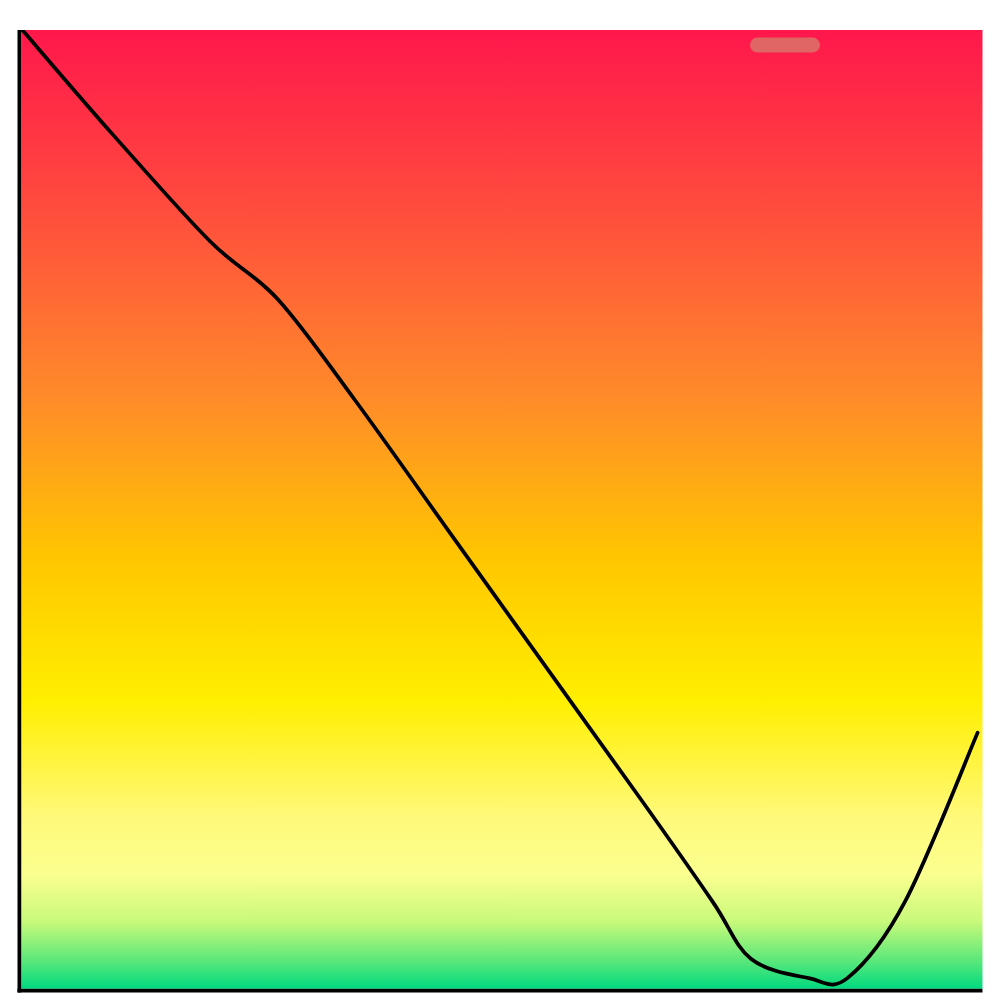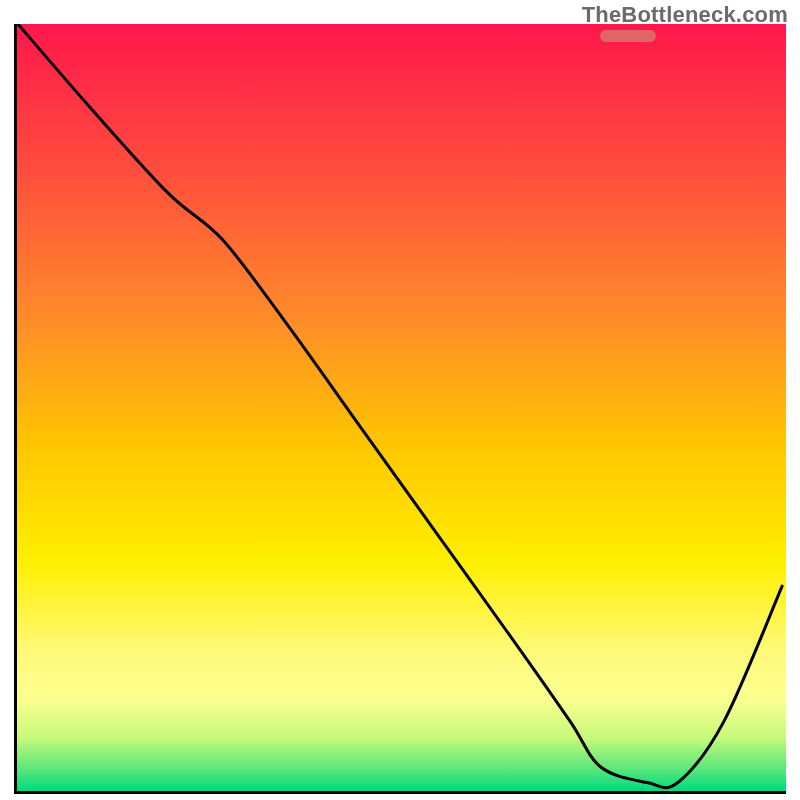--- a/index.html
+++ b/index.html
@@ -67,14 +67,13 @@
 <div class="stage">
 
   <div class="plot-bg"></div>
 
   <svg class="curve" viewBox="0 0 772 770" preserveAspectRatio="none">
     <path id="curve-path" fill="none" stroke="#000" stroke-width="3" stroke-linecap="round" stroke-linejoin="round" d="M 3.9 0.0 C 16.1 14.1 52.1 56.5 77.2 84.7 C 102.3 112.9 132.5 147.6 154.4 169.4 C 176.3 191.2 189.1 194.4 208.4 215.6 C 227.7 236.8 247.0 265.0 270.2 296.4 C 293.4 327.9 321.7 368.3 347.4 404.3 C 373.1 440.2 398.9 476.1 424.6 512.1 C 450.3 548.0 479.9 589.0 501.8 619.8 C 523.7 650.6 541.7 676.3 555.8 696.9 C 570.0 717.4 573.9 732.8 586.7 743.0 C 599.6 753.3 620.2 755.9 633.0 758.5 C 645.9 761.0 651.1 768.7 663.9 758.5 C 676.8 748.2 692.9 729.6 710.2 696.9 C 727.6 664.1 758.5 584.6 768.1 562.1"></path>
   </svg>
 
   <div class="marker" style="left: 599.74px; top: 29.55px; width: 56px; height: 12px; background: rgb(224, 102, 102);"></div>
 
-  <div class="watermark">TheBottleneck.com</div>
 </div>
 
 </body></html>

